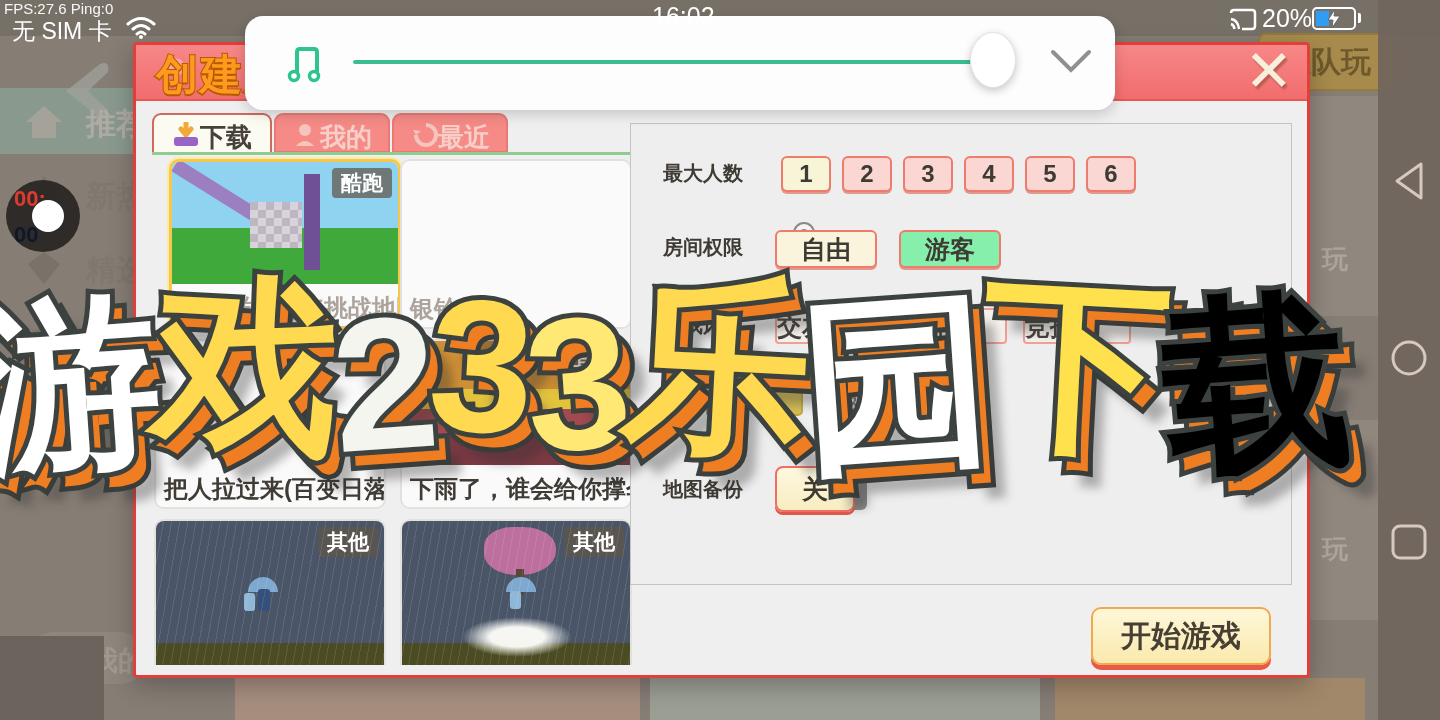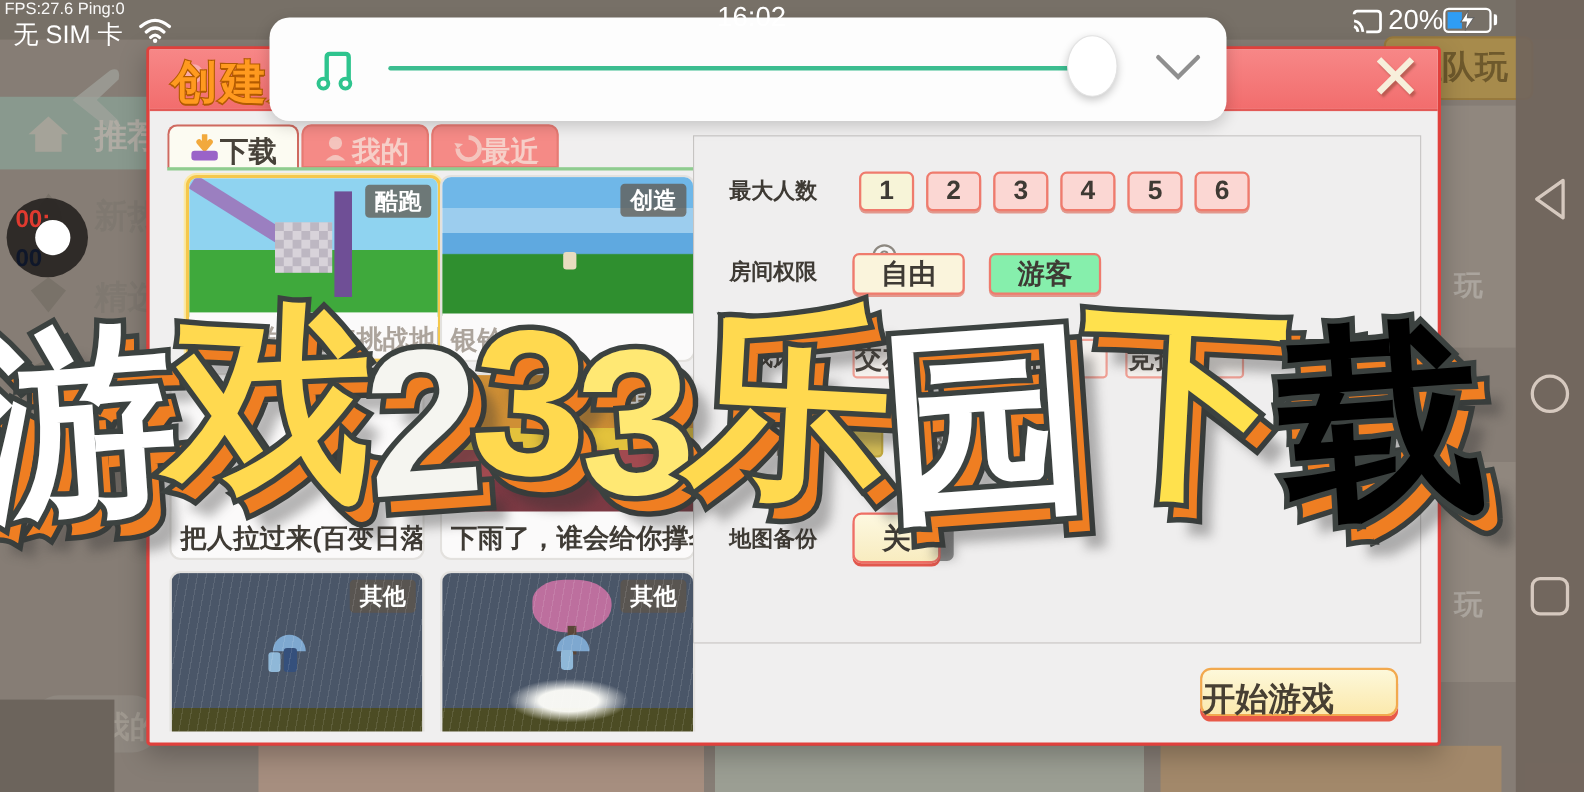--- a/index.html
+++ b/index.html
@@ -83,23 +83,23 @@
   .numbtn { position:absolute; width:50px; height:36px; border:2px solid #ef7b6d; border-radius:6px; background:#fbd7d3; font-size:24px; font-weight:bold; color:#3e3a34; text-align:center; line-height:32px; box-shadow:0 2px 0 #e2988d; }
   .numbtn.sel { background:#f7f4d8; }
   .optbtn { position:absolute; height:38px; border:2px solid #ef7b6d; border-radius:6px; font-size:25px; font-weight:bold; color:#3e3a34; text-align:center; line-height:34px; box-shadow:0 2px 0 #e2988d; }
   .optbtn.sel { background:#faf4dc; }
   .optbtn.pink { background:#86efac; }
   .stylebtn { position:absolute; height:36px; width:108px; border:2px solid #f0a095; border-radius:4px; background:rgba(253,243,235,.45); font-size:25px; font-weight:bold; color:#47423c; text-align:left; line-height:32px; }
   .info-badge { position:absolute; width:22px; height:22px; border:2px solid #8d8880; border-radius:50%; color:#8d8880; font-size:15px; font-weight:bold; text-align:center; line-height:19px; background:rgba(255,255,255,.4); }
   .pwd-check { position:absolute; width:28px; height:28px; background:#d5bd55; border:2px solid #c2a93d; border-radius:5px; }
   .toggle-off { position:absolute; width:80px; height:46px; background:linear-gradient(#fdf8e0,#f8ecc0); border:2px solid #ef6f64; border-radius:8px; font-size:26px; font-weight:bold; color:#3e3a34; text-align:center; line-height:42px; box-shadow:0 3px 0 #e2574c; }
   .toggle-track { position:absolute; width:36px; height:42px; background:#8b8b8b; border-radius:0 6px 6px 0; }
-  .start-btn { position:absolute; left:955px; top:562px; width:180px; height:44px; border-radius:10px;
+  .start-btn { position:absolute; left:955px; top:562px; width:180px; height:58px; border-radius:10px;
      background:linear-gradient(#fdf8da,#fbe9ad); border:2px solid #f2a94e; box-shadow:0 5px 0 #e85948;
-     font-size:30px; font-weight:bold; color:#473f33; text-align:left; line-height:54px; }
+     font-size:30px; font-weight:bold; color:#473f33; text-align:center; line-height:54px; }
 
   
   .watermark { position:absolute; left:-28px; top:250px; width:1500px; z-index:4; pointer-events:none;
      font-size:188px; font-weight:900; white-space:nowrap; letter-spacing:-8px; }
   .wm { position:absolute; left:0; top:0; -webkit-text-stroke:10px #3c4240; paint-order:stroke; }
   .wm.back span { color:#ef7e22 !important; }
   .wm.back { transform:translate(12px,14px); text-shadow:14px 16px 10px rgba(50,50,50,.35); }
   .wm span { display:inline-block; }
   .wm span:nth-child(odd) { transform:rotate(-4deg) translateY(10px); }
   .wm span:nth-child(even) { transform:rotate(3deg) translateY(-8px); }
@@ -236,24 +236,20 @@
       <div class="card sel faded" style="left:2px;top:2px;margin-left:15px;">
         <div class="card-img sc1">
             <div class="blkC"></div>
             <div class="blkA"></div>
             <div class="blkB"></div>
           <div class="badge">酷跑</div>
           </div>
         <div class="card-title">不一样的网红挑战地图</div>
       </div>
       <div class="card faded" style="left:248px;top:2px;">
-        <div class="card-img sc2">
-            <div class="char"></div>
-          <div class="badge">创造</div>
-          </div>
         <div class="card-title">银铃</div>
       </div>
       <div class="card dark" style="left:2px;top:182px;">
         <div class="card-title">把人拉过来(百变日落版)</div>
       </div>
       <div class="card dark" style="left:248px;top:182px;">
         <div class="card-img sc4">
           <div class="badge">其他</div>
           </div>
         <div class="card-title">下雨了，谁会给你撑伞?</div>

